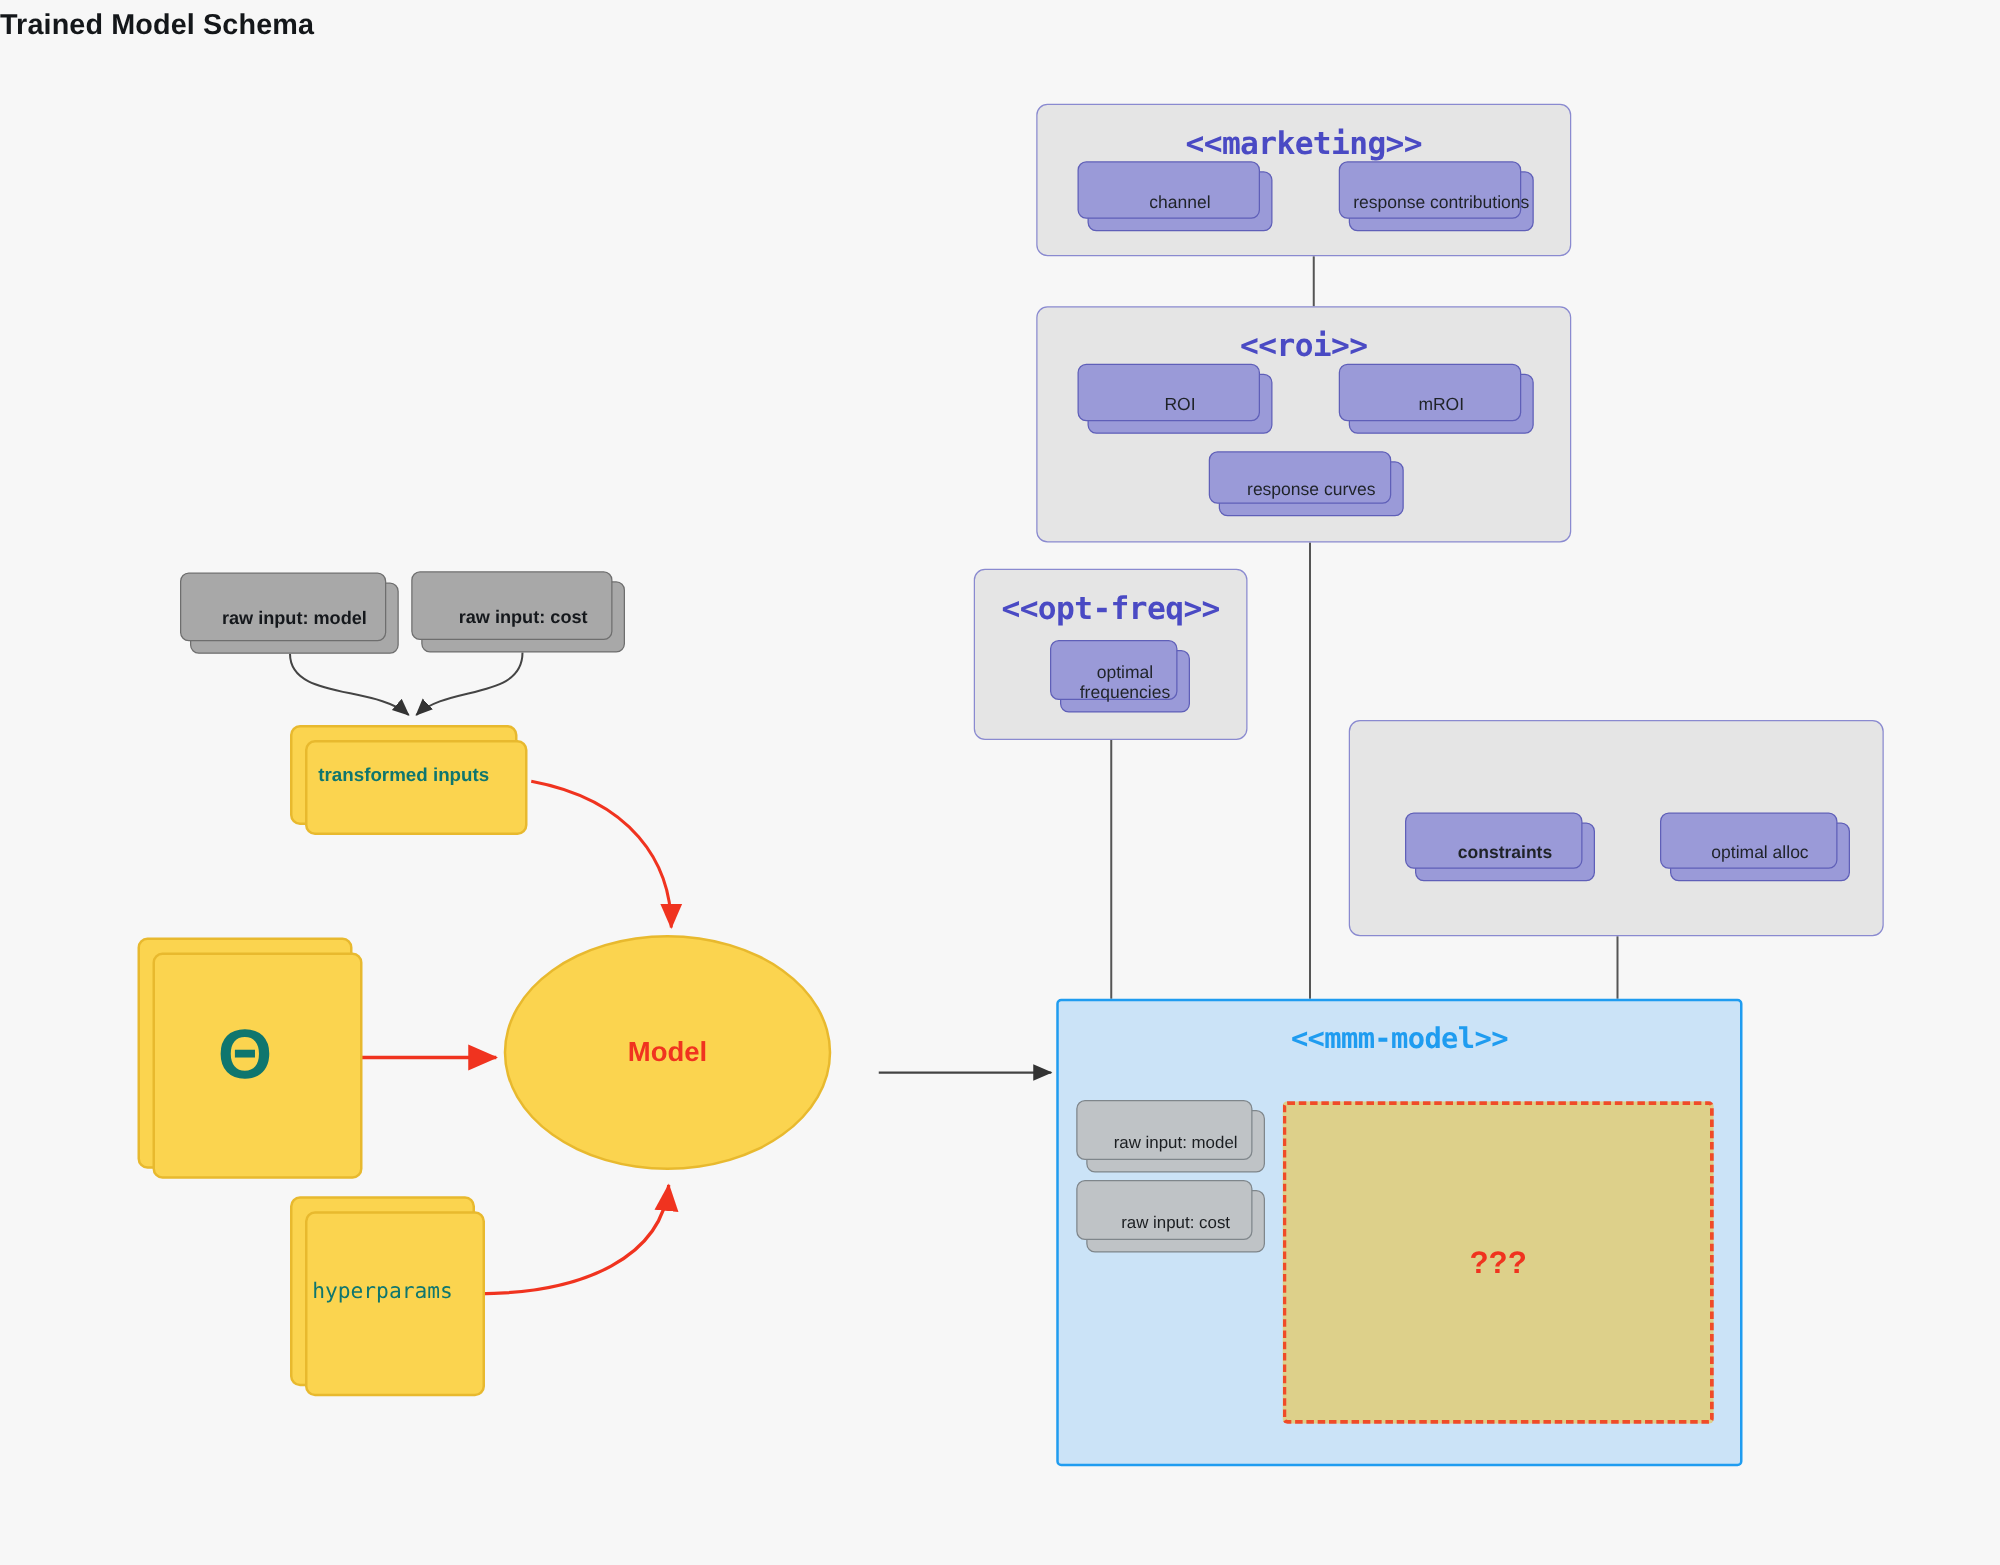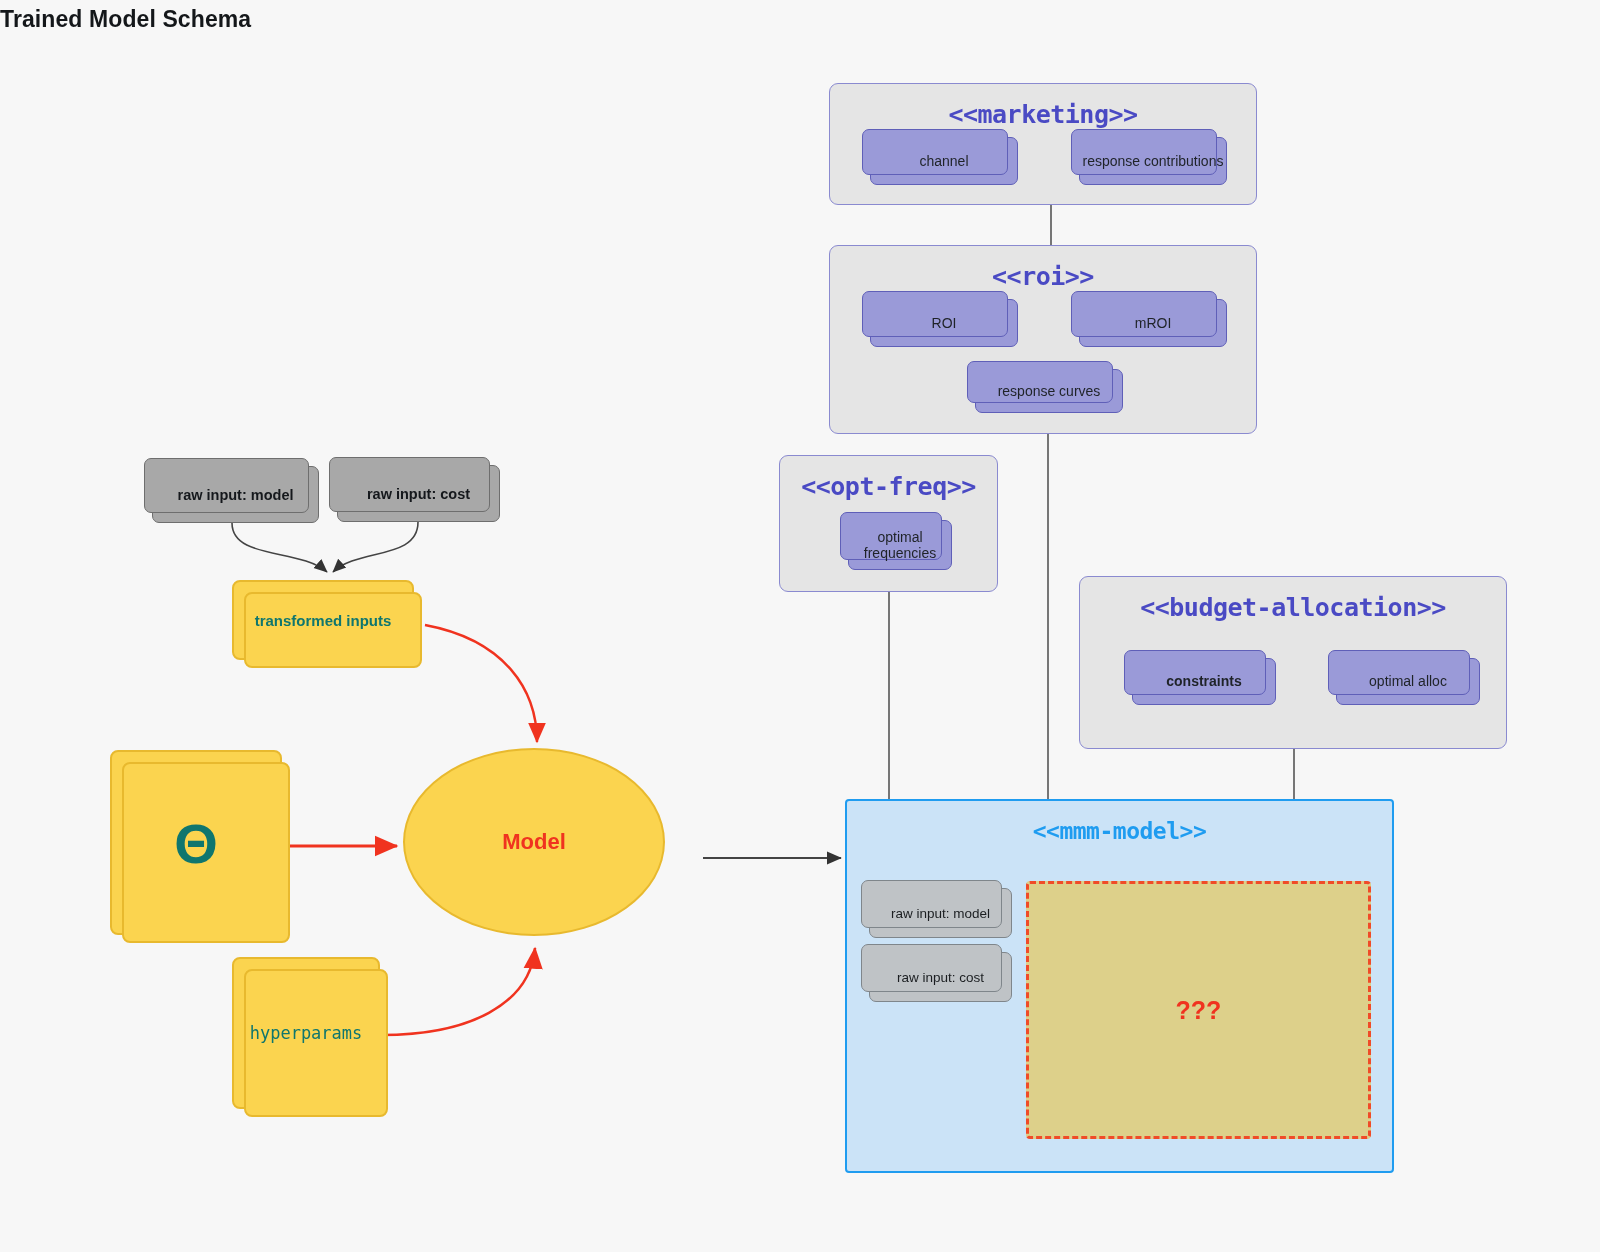--- a/index.html
+++ b/index.html
@@ -303,21 +303,20 @@
 
   <div class="abs pkg" style="left:779px; top:455px; width:219px; height:137px;">
     <div class="pkg-title">&lt;&lt;opt-freq&gt;&gt;</div>
     <div class="abs node-purple" style="left:68px; top:64px; width:104px; height:50px; flex-direction:column;">
       <span>optimal</span>
       <span>frequencies</span>
     </div>
   </div>
 
   <div class="abs pkg" style="left:1079px; top:576px; width:428px; height:173px;">
-    <div class="pkg-title">&lt;&lt;budget-allocation&gt;&gt;</div>
     <div class="abs node-purple" style="left:52px; top:81px; width:144px; height:47px;font-weight:bold;">
       <span>constraints</span>
     </div>
     <div class="abs node-purple" style="left:256px; top:81px; width:144px; height:47px;">
       <span>optimal alloc</span>
     </div>
   </div>
 
   <div class="abs node-grey-strong" style="left:152px; top:466px; width:167px; height:57px;">
     <span>raw input: model</span>

